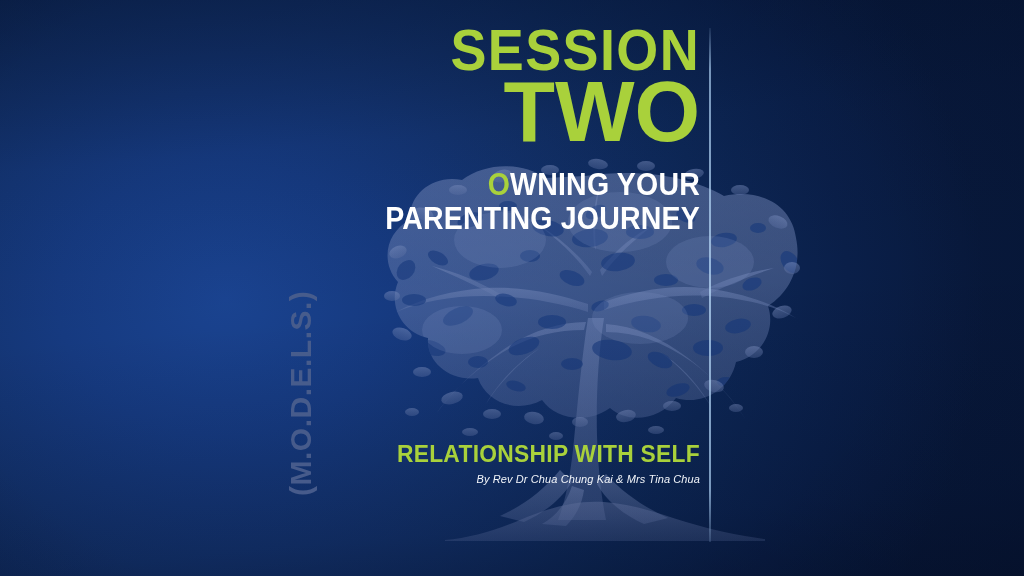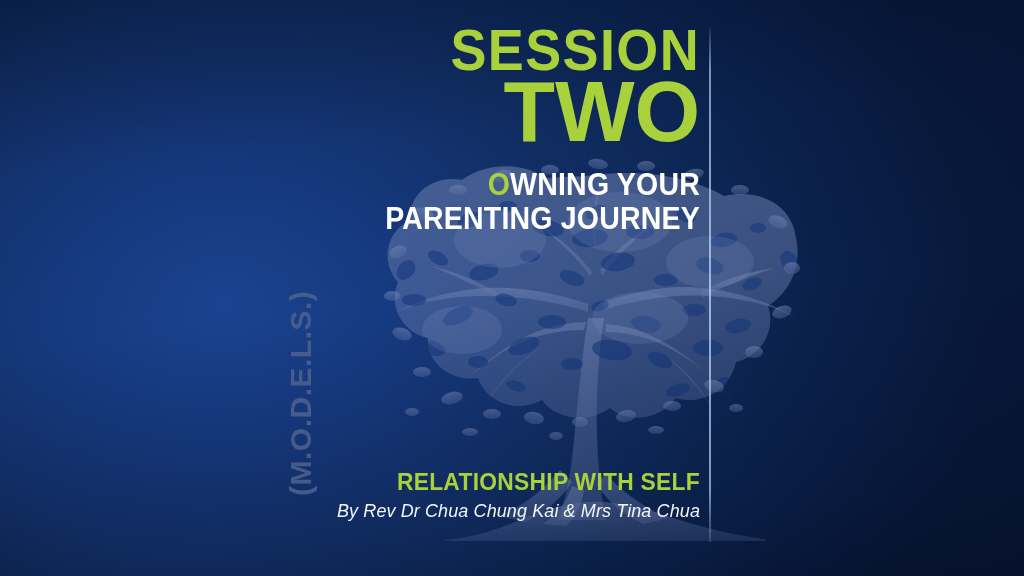--- a/index.html
+++ b/index.html
@@ -130,34 +130,33 @@
   .t-sub2 { margin-top: 2px; }
   .green-cap { color: #a9d13b; }
 
   
   .lower {
     position: absolute;
     left: 300px;
     top: 440px;
     width: 400px;
     text-align: right;
-    margin-top: 28px;
   }
   .t-topic {
     font-size: 24px;
     font-weight: 700;
     color: #a9d13b;
     letter-spacing: 0.3px;
     transform: scaleX(0.95);
     transform-origin: right center;
     font-family: "Liberation Sans", sans-serif;
   }
   .t-author {
     margin-top: 5px;
-    font-size: 18px;
+    font-size: 11px;
     font-style: italic;
     font-weight: 400;
     color: #f2f5fa;
     letter-spacing: 0.1px;
     font-family: "Liberation Sans", sans-serif;
   }
 </style>
 </head>
 <body>
 

